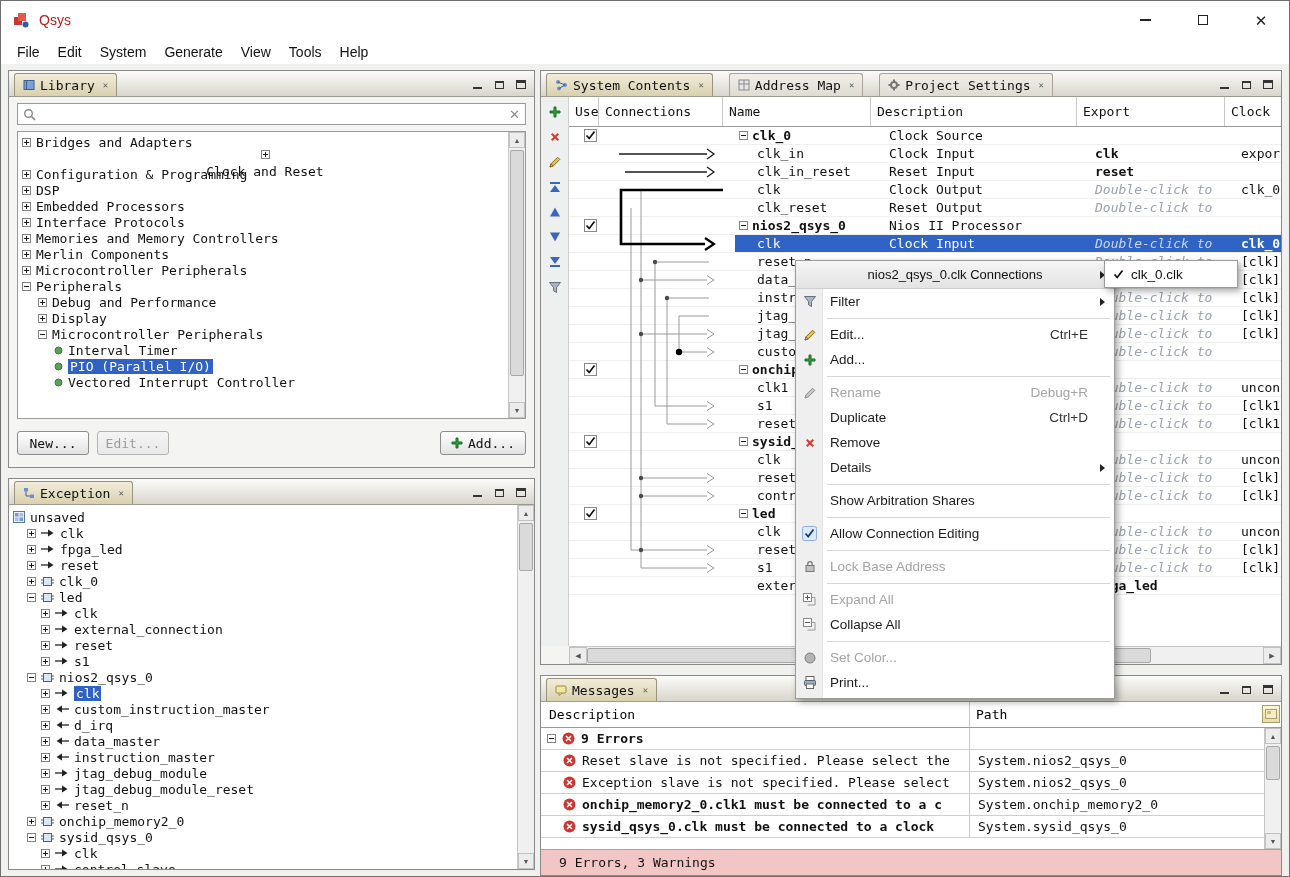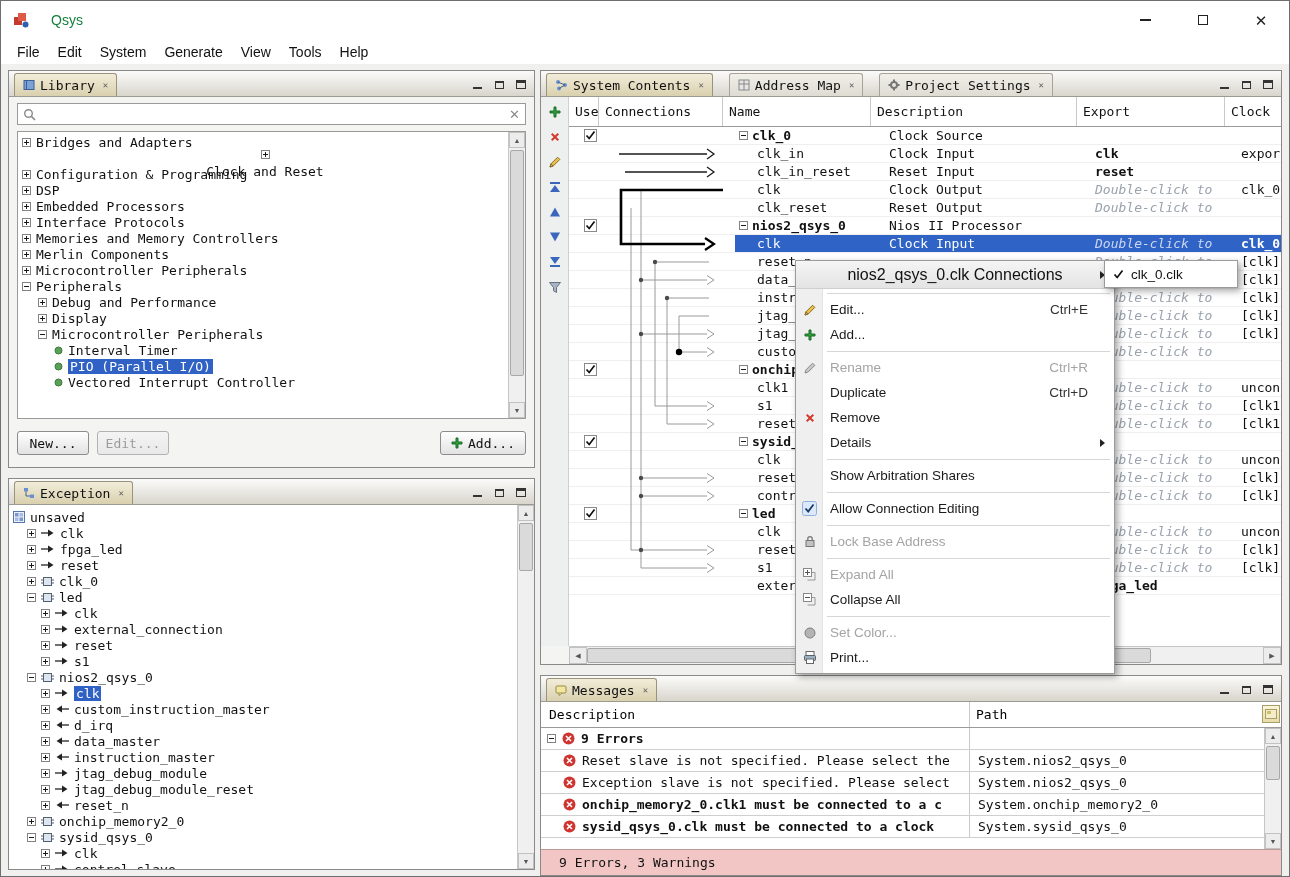--- a/index.html
+++ b/index.html
@@ -1,21 +1,21 @@
 <!DOCTYPE html>
 <html><head>
 <meta charset="utf-8">
 <style>
 *{margin:0;padding:0;box-sizing:border-box}
 html,body{width:1290px;height:877px;overflow:hidden;background:#fff;font-family:"Liberation Sans",sans-serif;position:relative}
 .frame{position:absolute;inset:0;border:1px solid #6e6e6e;z-index:90;pointer-events:none}
 
 .titlebar{position:absolute;left:0;top:0;right:0;height:40px;background:#fff;display:flex;align-items:center}
 .appicon{margin-left:13px;width:18px;height:18px;display:flex;align-items:center}
-.wtitle{margin-left:20px;font-size:14px;color:#15803d}
+.wtitle{margin-left:8px;font-size:14px;color:#b91c1c}
 .wbtns{margin-left:auto;display:flex;height:40px}
 .wbtn{width:58px;height:40px;display:flex;align-items:center;justify-content:center;cursor:default}
 .g-min{width:11px;height:2px;background:#222}
 .g-max{width:10px;height:10px;border:1px solid #222}
 .g-close{font-size:15px;color:#222;line-height:1}
 .menubar{position:absolute;left:0;top:40px;right:0;height:24px;background:#fff;display:flex;padding-left:8px}
 .menubar-item{padding:0 9px;line-height:24px;font-size:14px;color:#111}
 .workspace{position:absolute;left:0;top:64px;right:0;bottom:0;background:#f0f0ee}
 
 .panel{position:absolute;background:#f4f4f2;border:1px solid #898989}
@@ -92,21 +92,21 @@
 .msg-body{position:absolute;left:0;right:17px;top:52px;bottom:26px;background:#fff;overflow:hidden}
 .msg-row{height:22px;display:flex;align-items:center;font:13px "DejaVu Sans Mono",monospace;border-bottom:1px solid #cfcfcf;white-space:nowrap;color:#111}
 .m-desc{width:428px;flex:none;display:flex;align-items:center;gap:6px;padding-left:6px;overflow:hidden;height:100%}
 .m-path{flex:1;border-left:1px solid #c9c9c9;height:100%;display:flex;align-items:center;padding-left:8px;overflow:hidden}
 .m-bold{font-weight:bold}
 .msg-scroll{top:52px;bottom:26px}
 .msg-status{position:absolute;left:0;right:0;bottom:0;height:26px;background:#f3c6c6;border-top:1px solid #bb9a9a;font:13px "DejaVu Sans Mono",monospace;line-height:25px;padding-left:18px;color:#111}
 
 .ctx{position:absolute;left:795px;top:260px;width:320px;background:#fff;border:1px solid #9b9b9b;box-shadow:3px 3px 7px rgba(0,0,0,.35);z-index:60;padding-bottom:3px}
 .ctx-strip{position:absolute;left:0;top:28px;bottom:0;width:27px;background:#efefef;border-right:1px solid #e3e3e3}
-.ctx-header{position:relative;height:28px;display:flex;align-items:center;justify-content:center;background:linear-gradient(#f5f5f5,#e3e3e3);border-bottom:1px solid #cfcfcf;font-size:16px;color:#111}
+.ctx-header{position:relative;height:28px;display:flex;align-items:center;justify-content:center;background:linear-gradient(#f5f5f5,#e3e3e3);border-bottom:1px solid #cfcfcf;font-size:13px;color:#111}
 .mi{position:relative;height:25px;display:flex;align-items:center;font-size:13.5px;color:#1a1a1a}
 .mi .ico{width:27px;display:flex;justify-content:center;flex:none}
 .mi .lbl{padding-left:7px}
 .mi .sc{margin-left:auto;padding-right:26px;color:#333}
 .mi.disabled,.mi.disabled .sc{color:#a4a4a4}
 .sub-arrow{width:0;height:0;border-left:5px solid #222;border-top:4px solid transparent;border-bottom:4px solid transparent;position:absolute;right:9px;top:50%;transform:translateY(-50%)}
 .ctx-sep{height:8px;position:relative}
 .ctx-sep:after{content:"";position:absolute;left:31px;right:4px;top:50%;height:1px;background:#d6d6d6}
 .ctx-sub{position:absolute;left:1104px;top:260px;width:134px;height:28px;background:#fff;border:1px solid #9b9b9b;box-shadow:3px 3px 7px rgba(0,0,0,.35);z-index:61;display:flex;align-items:center}
 .sub-check{width:26px;display:flex;justify-content:center;flex:none}
@@ -1362,20 +1362,29 @@
   </div>
 </div>
 
 <div class="ctx" id="context-menu">
   <div class="ctx-strip"></div>
   <div class="ctx-header">
     <span>nios2_qsys_0.clk Connections</span>
     <span class="sub-arrow"></span>
   </div>
   <div id="ctx-items">
+      <div class="mi">
+        <span class="ico">
+          <svg width="14" height="13">
+            <path d="M1.5 1.5 H12.5 L8.5 6.5 V11.5 L5.5 9.8 V6.5 Z" fill="#aab4c8" stroke="#66707e"></path>
+          </svg>
+        </span>
+        <span class="lbl">Filter</span>
+        <span class="sub-arrow"></span>
+      </div>
       <div class="ctx-sep"></div>
       <div class="mi">
         <span class="ico">
           <svg width="14" height="14">
             <path d="M2 12 L3 8.8 L9.6 2.2 L11.8 4.4 L5.2 11 Z" fill="#e8c04a" stroke="#8a6d20"></path>
             <path d="M2 12 L3 8.8 L5.2 11 Z" fill="#c9a9a0" stroke="#8a6d20"></path>
           </svg>
         </span>
         <span class="lbl">Edit...</span>
         <span class="sc">Ctrl+E</span>
@@ -1389,21 +1398,21 @@
         <span class="lbl">Add...</span>
       </div>
       <div class="ctx-sep"></div>
       <div class="mi disabled">
         <span class="ico">
           <svg width="14" height="14">
             <path d="M2 12 L3 8.8 L9.6 2.2 L11.8 4.4 L5.2 11 Z" fill="#c8c8c8" stroke="#8a8a8a"></path>
           </svg>
         </span>
         <span class="lbl">Rename</span>
-        <span class="sc">Ctrl+R</span>
+        <span class="sc">Debug+R</span>
       </div>
       <div class="mi">
         <span class="ico"></span>
         <span class="lbl">Duplicate</span>
         <span class="sc">Ctrl+D</span>
       </div>
       <div class="mi">
         <span class="ico">
           <svg width="12" height="12">
             <path d="M2 3.4 L3.4 2 L6 4.6 L8.6 2 L10 3.4 L7.4 6 L10 8.6 L8.6 10 L6 7.4 L3.4 10 L2 8.6 L4.6 6 Z" fill="#d43b2e"></path>

